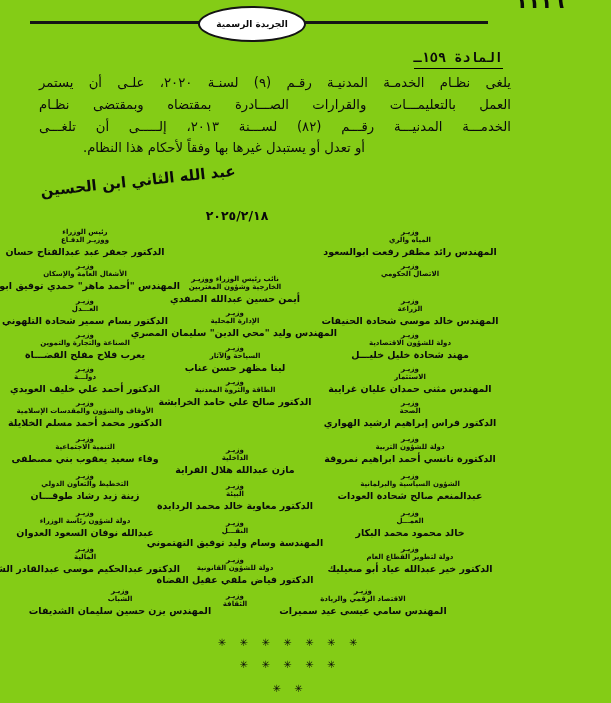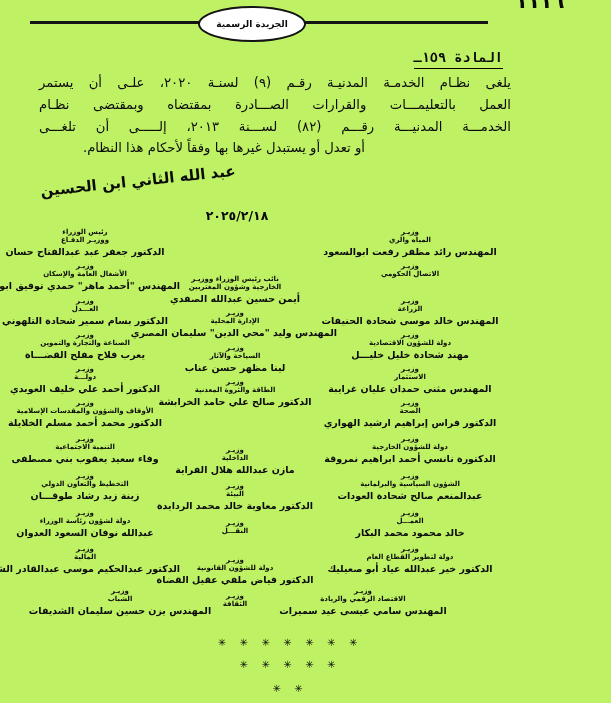--- a/index.html
+++ b/index.html
@@ -1,18 +1,18 @@
 <!DOCTYPE html>
 <html lang="ar" dir="rtl"><head>
 <meta charset="utf-8">
 <title>page</title>
 <style>
   html,body{margin:0;padding:0;background:#ffffff;}
   .page{
-    position:relative;width:611px;height:703px;background:#bef264;overflow:hidden;
+    position:relative;width:611px;height:703px;background:#84cc16;overflow:hidden;
     font-family:"DejaVu Sans",sans-serif;direction:rtl;color:#0a0a0a;
   }
   .pagenum{
     position:absolute;top:-11px;left:492px;width:96px;text-align:center;
     font-size:20px;font-weight:bold;letter-spacing:10px;white-space:nowrap;
   }
   .rule{position:absolute;top:21px;left:30px;width:458px;height:3px;background:#151515;}
   .oval{
     position:absolute;top:6px;left:198px;width:104px;height:32px;background:#fff;
     border:2.5px solid #141414;border-radius:50%;z-index:2;
@@ -171,21 +171,21 @@
         </div>
         <div class="cell c2">
           <div class="t">وزيـر</div>
           <div class="t">الأوقاف والشؤون والمقدسات الإسلامية</div>
           <div class="n">الدكتور محمد أحمد مسلم الخلايلة</div>
         </div>
       </div>
       <div class="m-row" style="top: 436px;">
         <div class="cell c0">
           <div class="t">وزيـر</div>
-          <div class="t">دولة للشؤون الخارجية</div>
+          <div class="t">دولة للشؤون التربية</div>
           <div class="n">الدكتورة نانسي أحمد ابراهيم نمروقة</div>
         </div>
         <div class="cell c1">
           <div class="t">وزيـر</div>
           <div class="t">البيئة</div>
           <div class="n">الدكتور معاوية خالد محمد الردايدة</div>
         </div>
         <div class="cell c2">
           <div class="t">وزيـر</div>
           <div class="t">التنمية الاجتماعية</div>
@@ -194,20 +194,21 @@
       </div>
       <div class="m-row" style="top: 473px;">
         <div class="cell c0">
           <div class="t">وزيـر</div>
           <div class="t">الشؤون السياسية والبرلمانية</div>
           <div class="n">عبدالمنعم صالح شحادة العودات</div>
         </div>
         <div class="cell c1">
           <div class="t">وزيـر</div>
           <div class="t">النقـــل</div>
+          <div class="n">المهندسة وسام وليد توفيق التهتموني</div>
         </div>
         <div class="cell c2">
           <div class="t">وزيـر</div>
           <div class="t">التخطيط والتعاون الدولي</div>
           <div class="n">زينة زيد رشاد طوقـــان</div>
         </div>
       </div>
       <div class="m-row" style="top: 510px;">
         <div class="cell c0">
           <div class="t">وزيـر</div>

